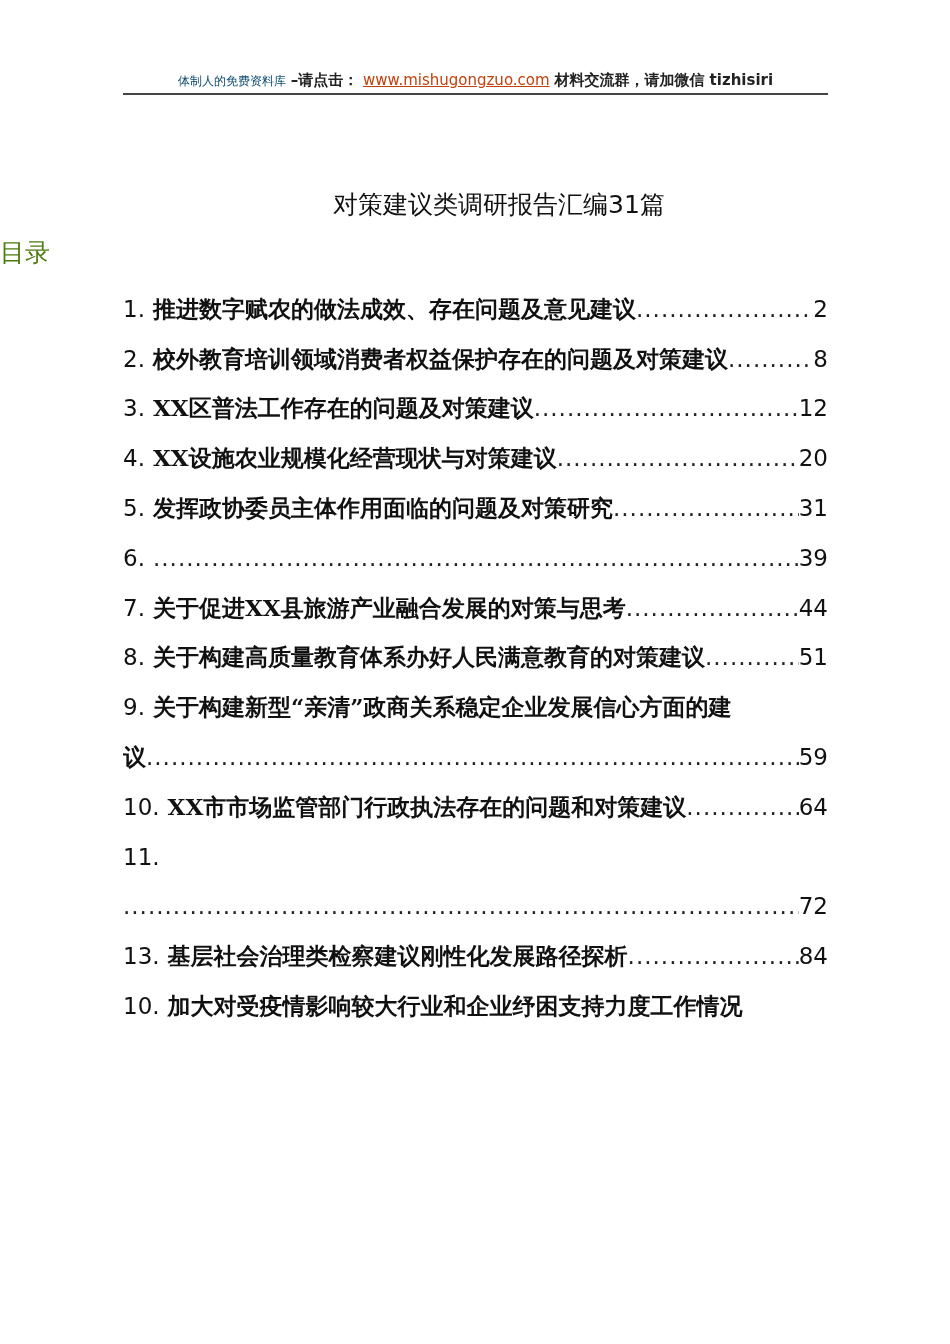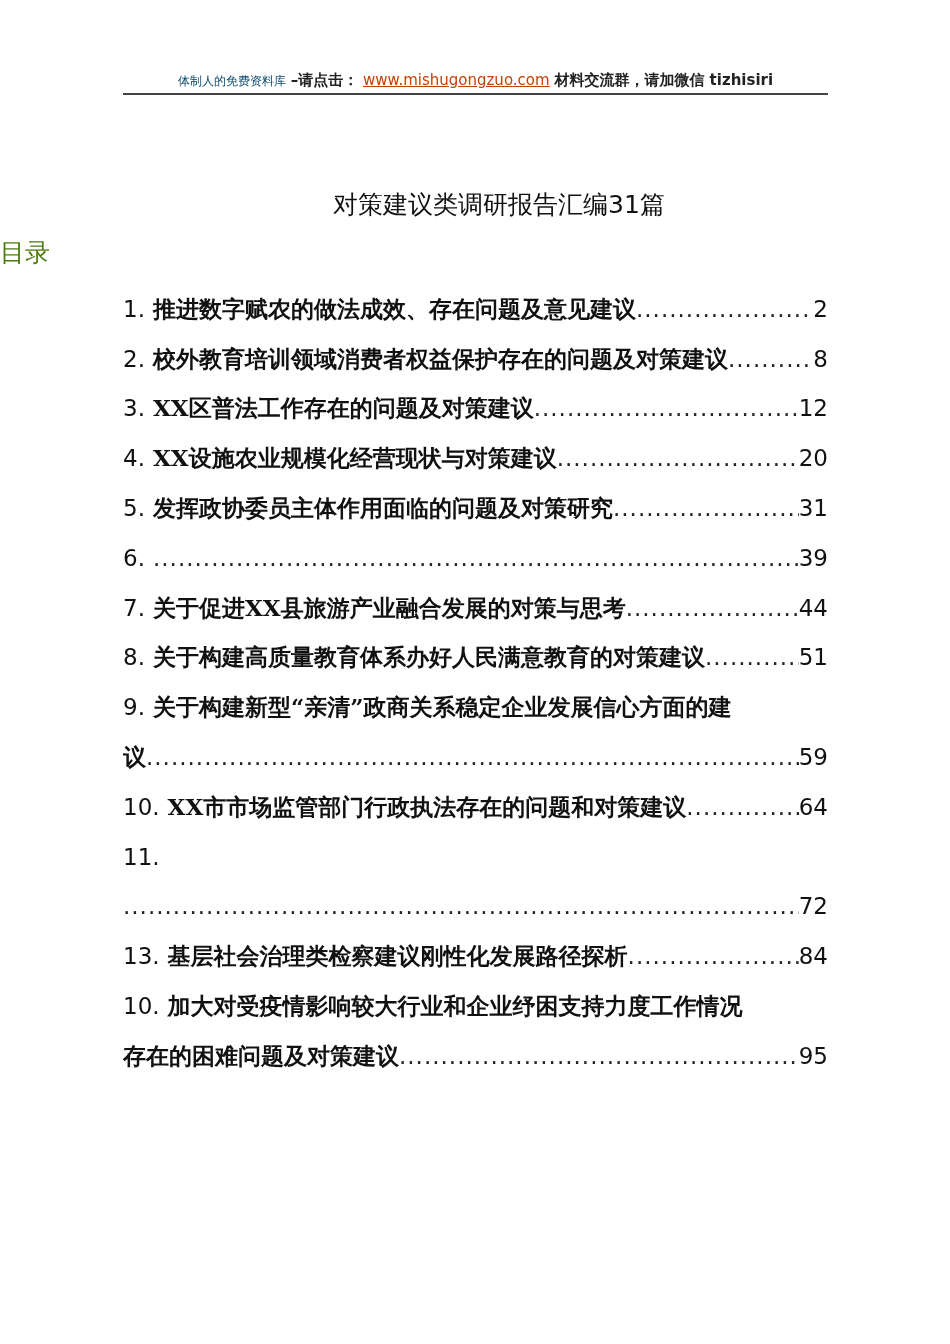--- a/index.html
+++ b/index.html
@@ -113,18 +113,13 @@
   <div class="toc-line">
     <span class="num">13.</span>
     <span class="text">基层社会治理类检察建议刚性化发展路径探析</span>
     <span class="dots"></span>
     <span class="page">84</span>
   </div>
   <div class="toc-line">
     <span class="num">10.</span>
     <span class="text">加大对受疫情影响较大行业和企业纾困支持力度工作情况</span>
   </div>
-  <div class="toc-line">
-    <span class="text">存在的困难问题及对策建议</span>
-    <span class="dots"></span>
-    <span class="page">95</span>
-  </div>
 </div>
 
 </body></html>

